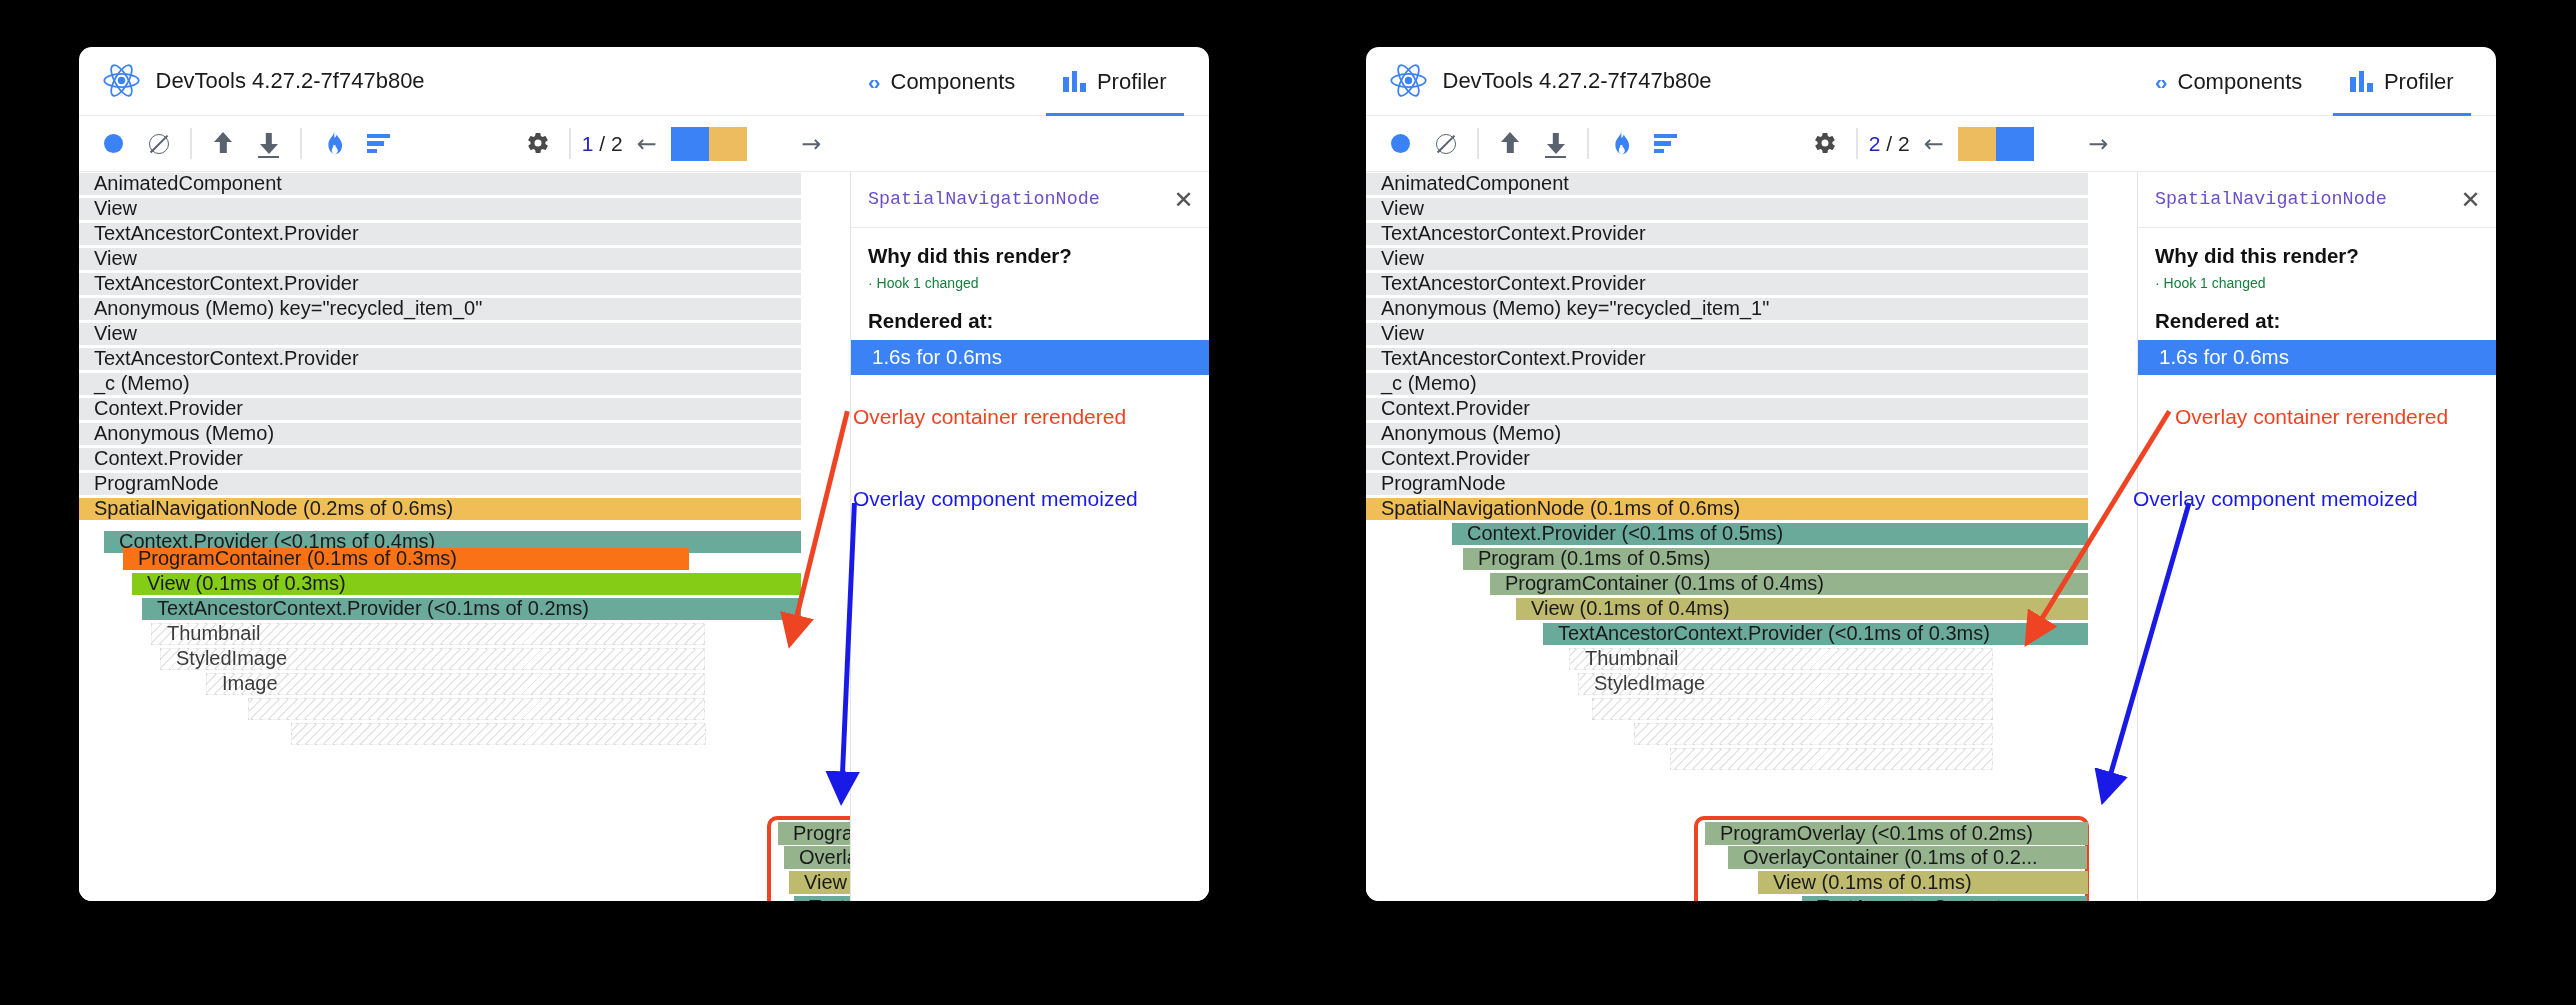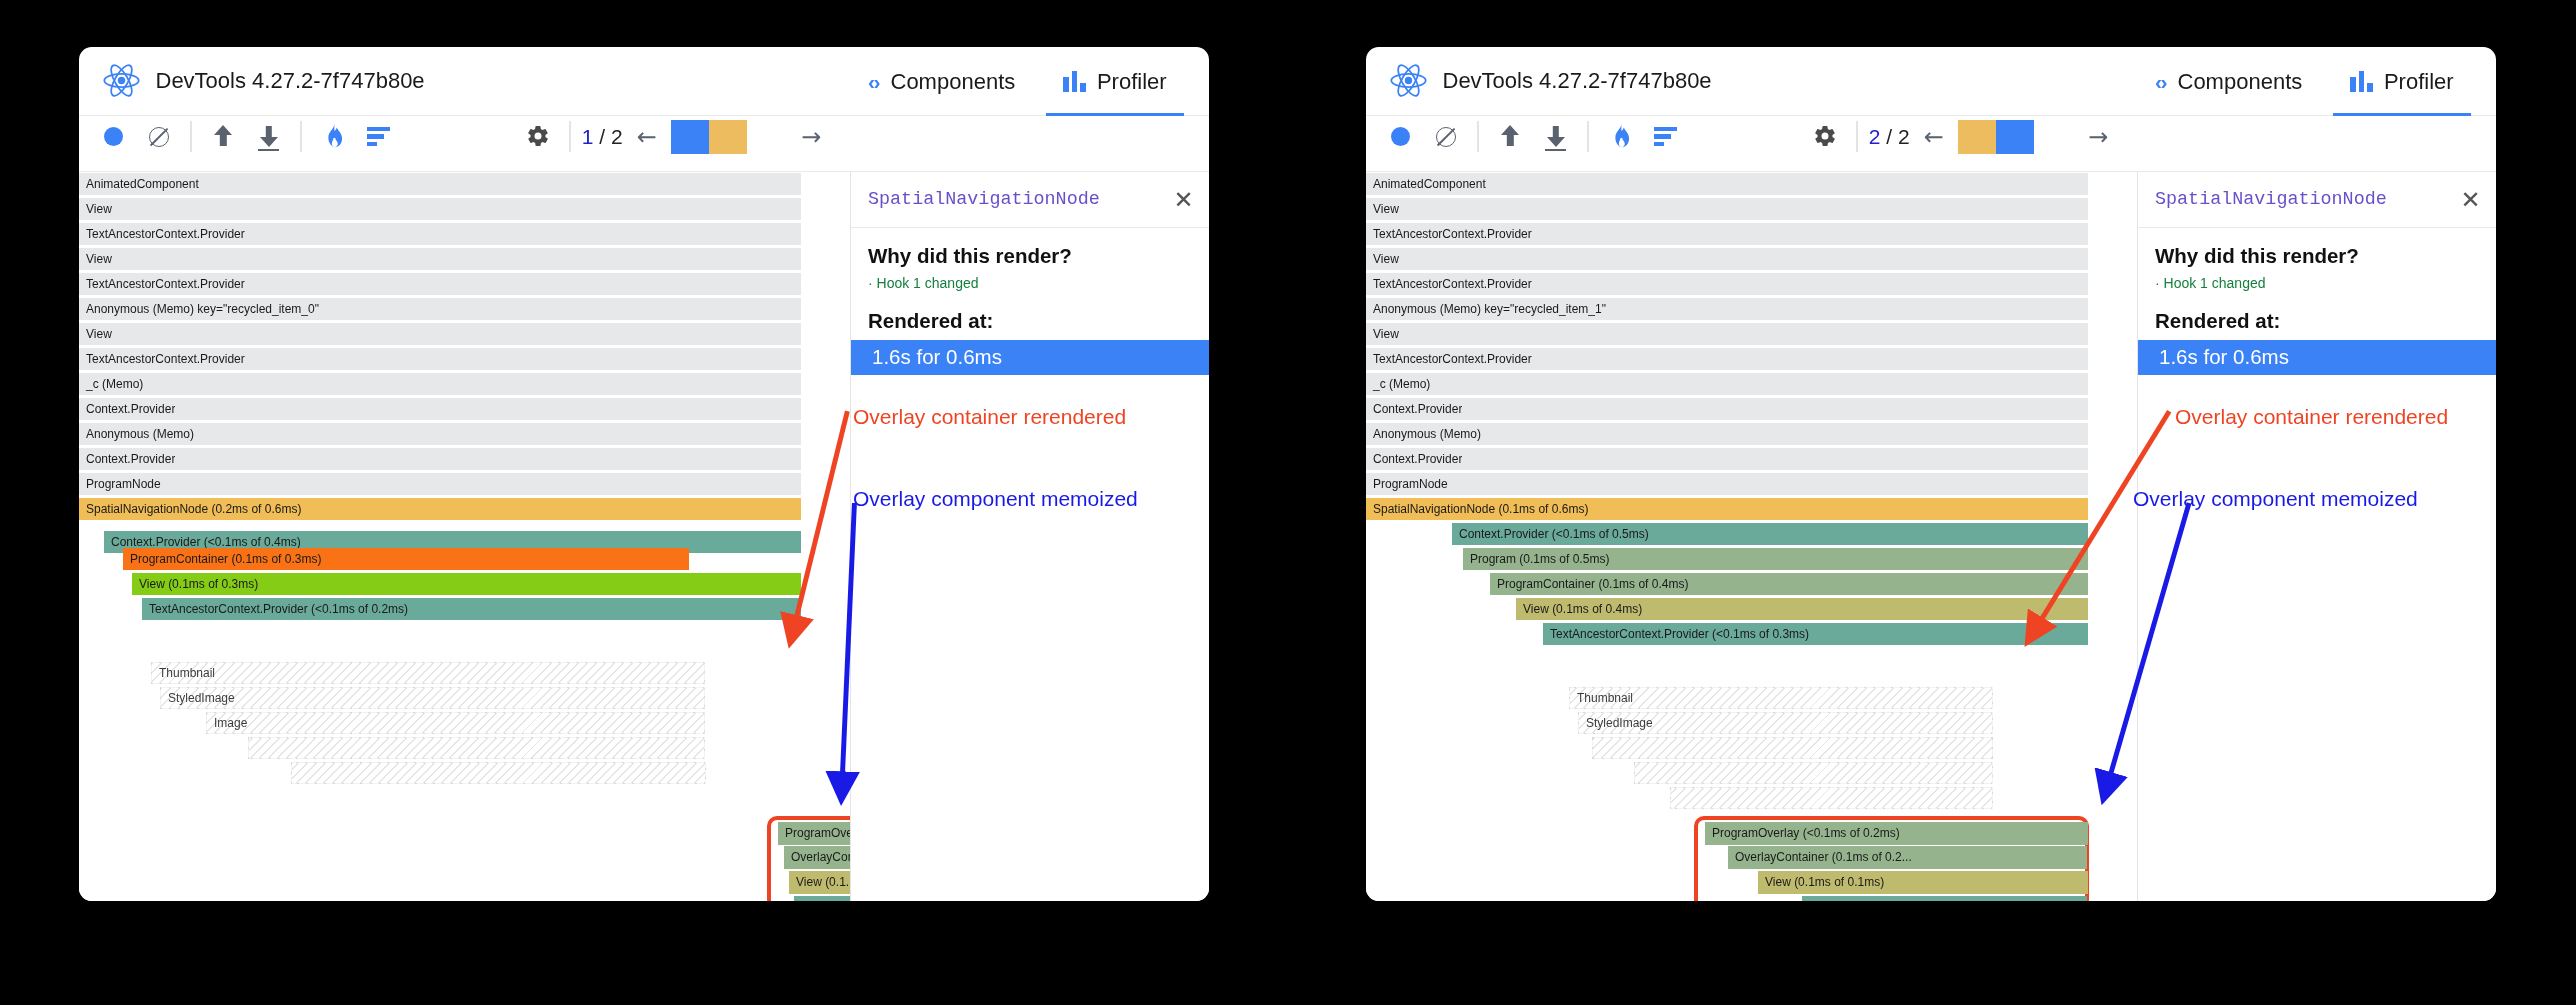--- a/index.html
+++ b/index.html
@@ -48,21 +48,21 @@
   }
   .icon-code { color: #3b82f6; font-size: 21px; letter-spacing: -1.4px; font-weight: 700; }
   .icon-bars { display: flex; align-items: flex-end; gap: 2.8px; height: 21px; }
   .icon-bars i { display: block; width: 5.6px; background: #3b82f6; }
   .icon-bars i:nth-child(1) { height: 15.5px; }
   .icon-bars i:nth-child(2) { height: 21px; }
   .icon-bars i:nth-child(3) { height: 9.2px; }
 
   
   .toolbar {
-    height: 56px; display: flex; align-items: flex-start;
+    height: 56px; display: flex; align-items: center;
     border-bottom: 1.4px solid #eaeaea; position: relative;
   }
   .tb-group { display: flex; align-items: center; gap: 4.2px; }
   .tb-btn {
     width: 41px; height: 41px; display: flex; align-items: center;
     justify-content: center; cursor: pointer; border-radius: 3.5px;
   }
   .tb-sep { width: 1.4px; height: 31px; background: #e4e4e4; margin: 0 7px; }
   .rec-dot { width: 19px; height: 19px; border-radius: 50%; background: #3b82f6; }
   .no-sym {
@@ -124,30 +124,29 @@
   .row {
     position: relative; height: 25px;
     display: flex; align-items: center;
   }
   .bar {
     position: absolute; top: 0.7px; height: 22.6px;
     display: flex; align-items: center; overflow: hidden;
     white-space: nowrap;
   }
   .bar-label {
-    font-size: 12px; color: #1a1a1a; padding-left: 7px;
+    font-size: 20px; color: #1a1a1a; padding-left: 15px;
     white-space: nowrap; overflow: hidden;
   }
   .bar.grey { background: #e7e8ea; }
   .bar.hatch {
     background: #fff;
     background-image: repeating-linear-gradient(
       -45deg, rgba(0,0,0,0.10) 0 1.4px, transparent 1.4px 6.4px);
     border: 0.7px solid rgba(0,0,0,0.05);
-    margin-top: 39px;
   }
   .bar.hatch .bar-label { color: #3c3c3c; }
 
   
   .anno {
     position: absolute; font-size: 21px; white-space: nowrap;
     pointer-events: none;
   }
   .anno.red  { color: #ef4423; text-align: center; }
   .anno.blue { color: #1a1ae6; }

